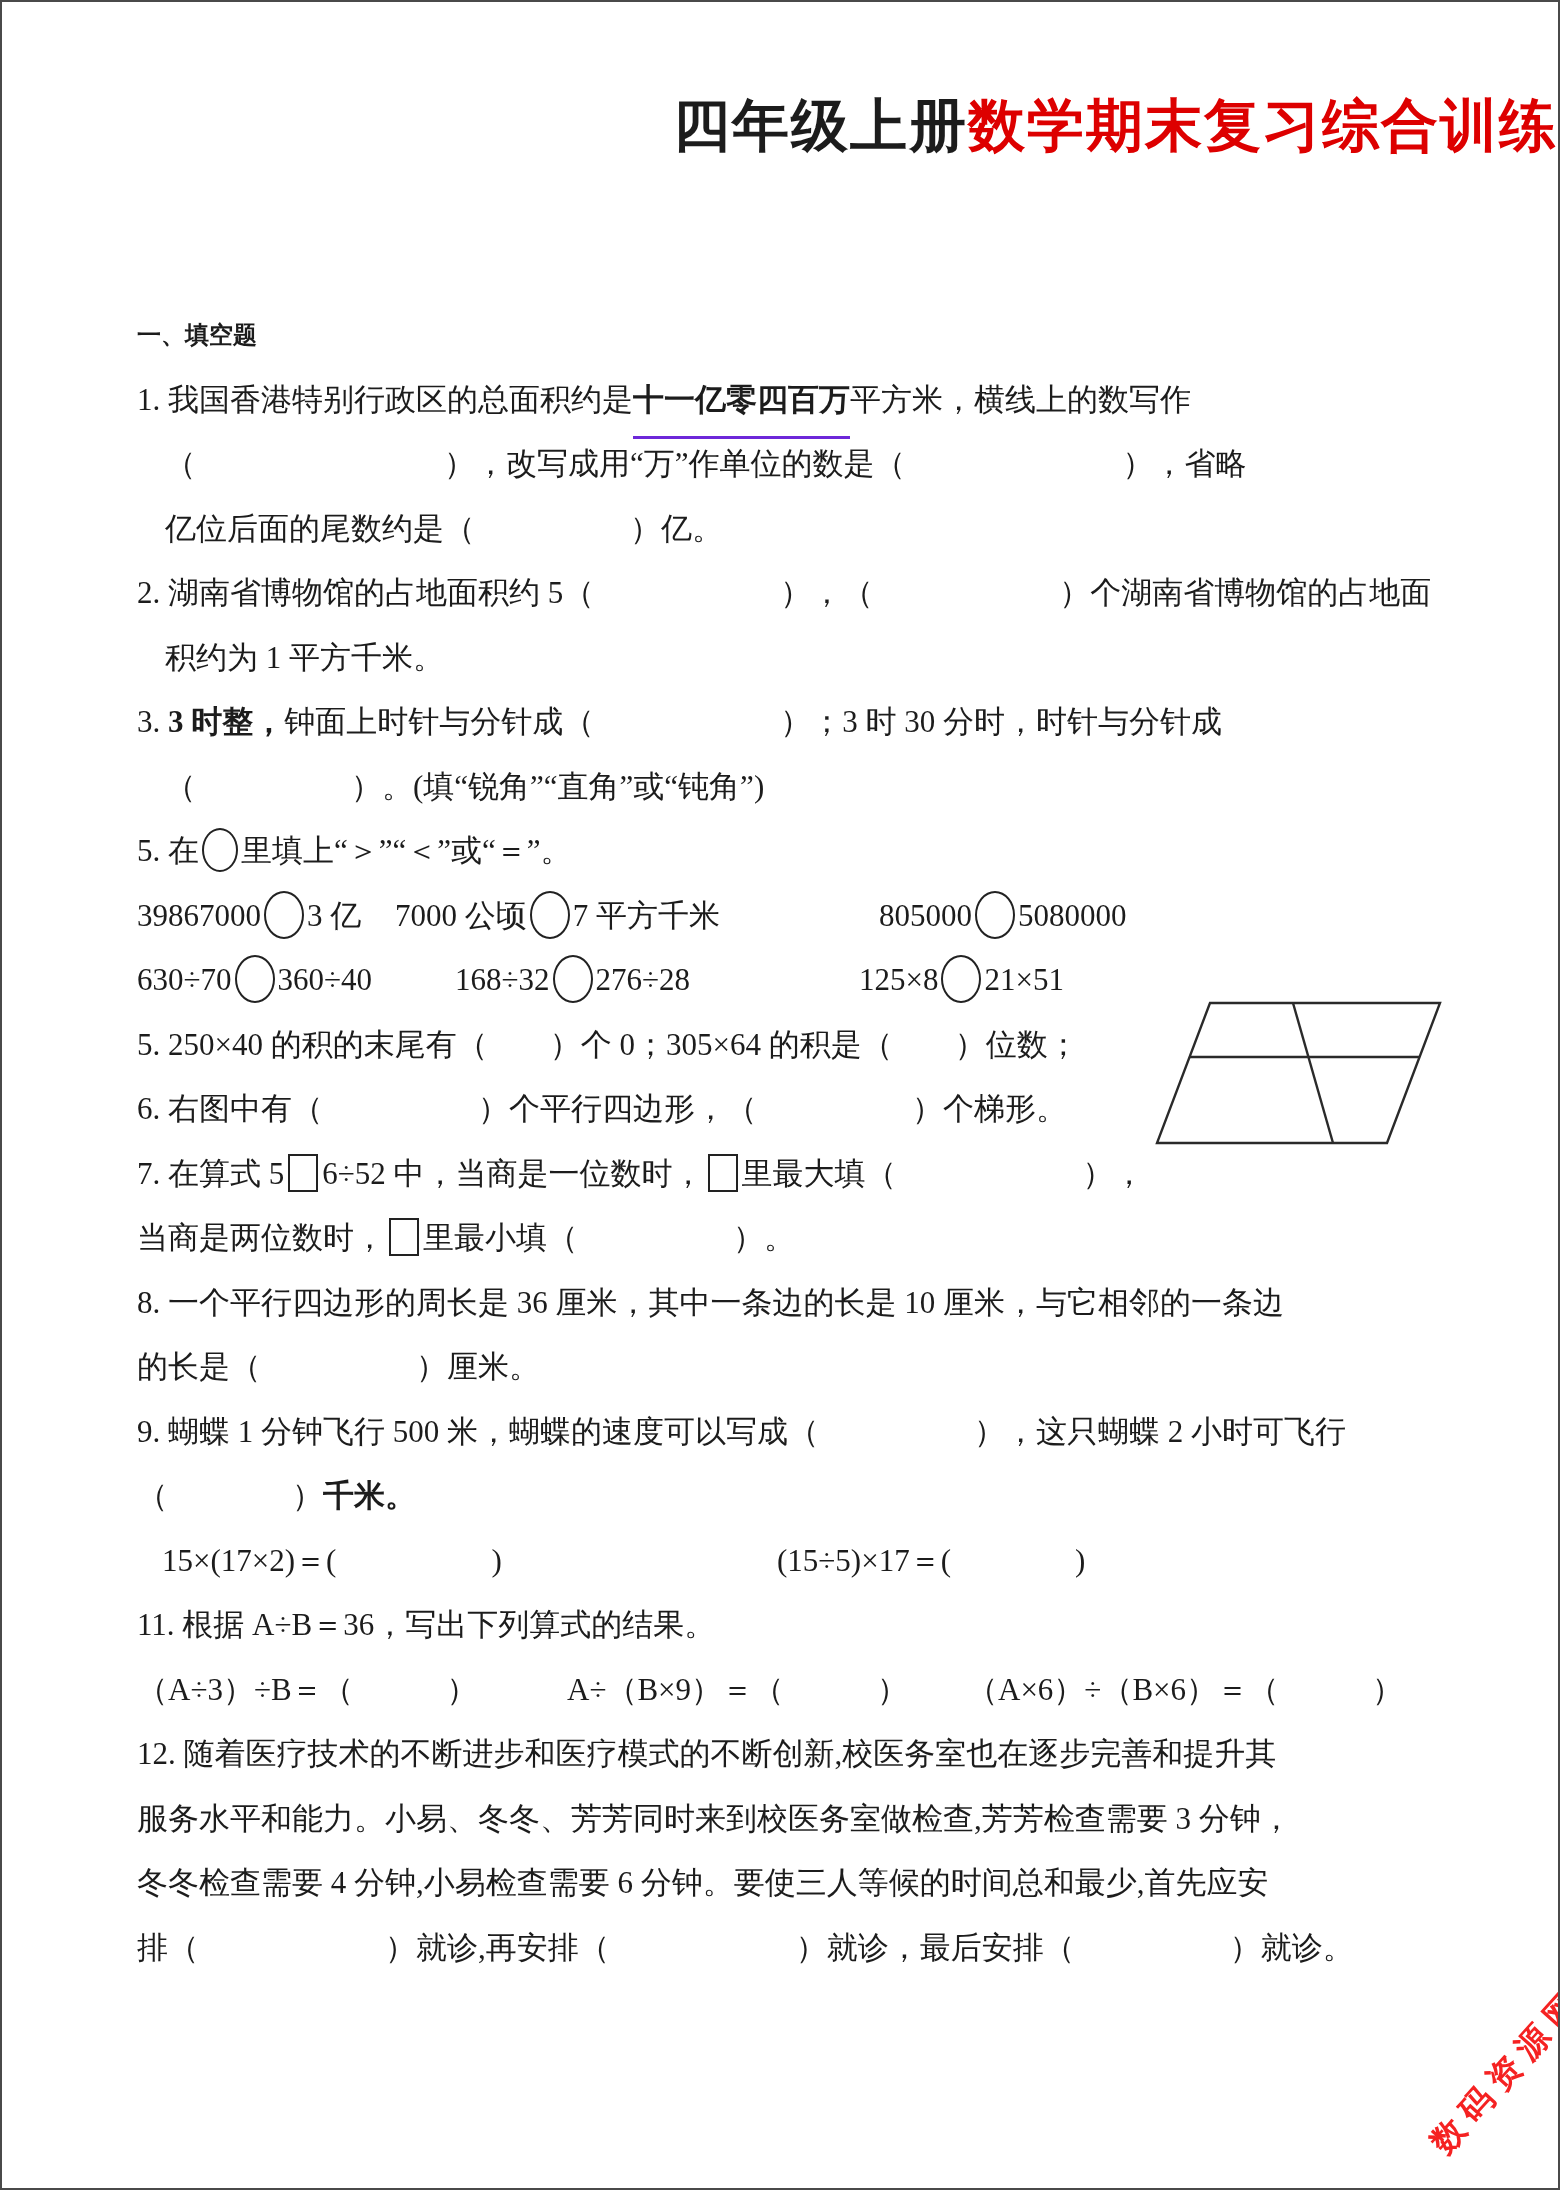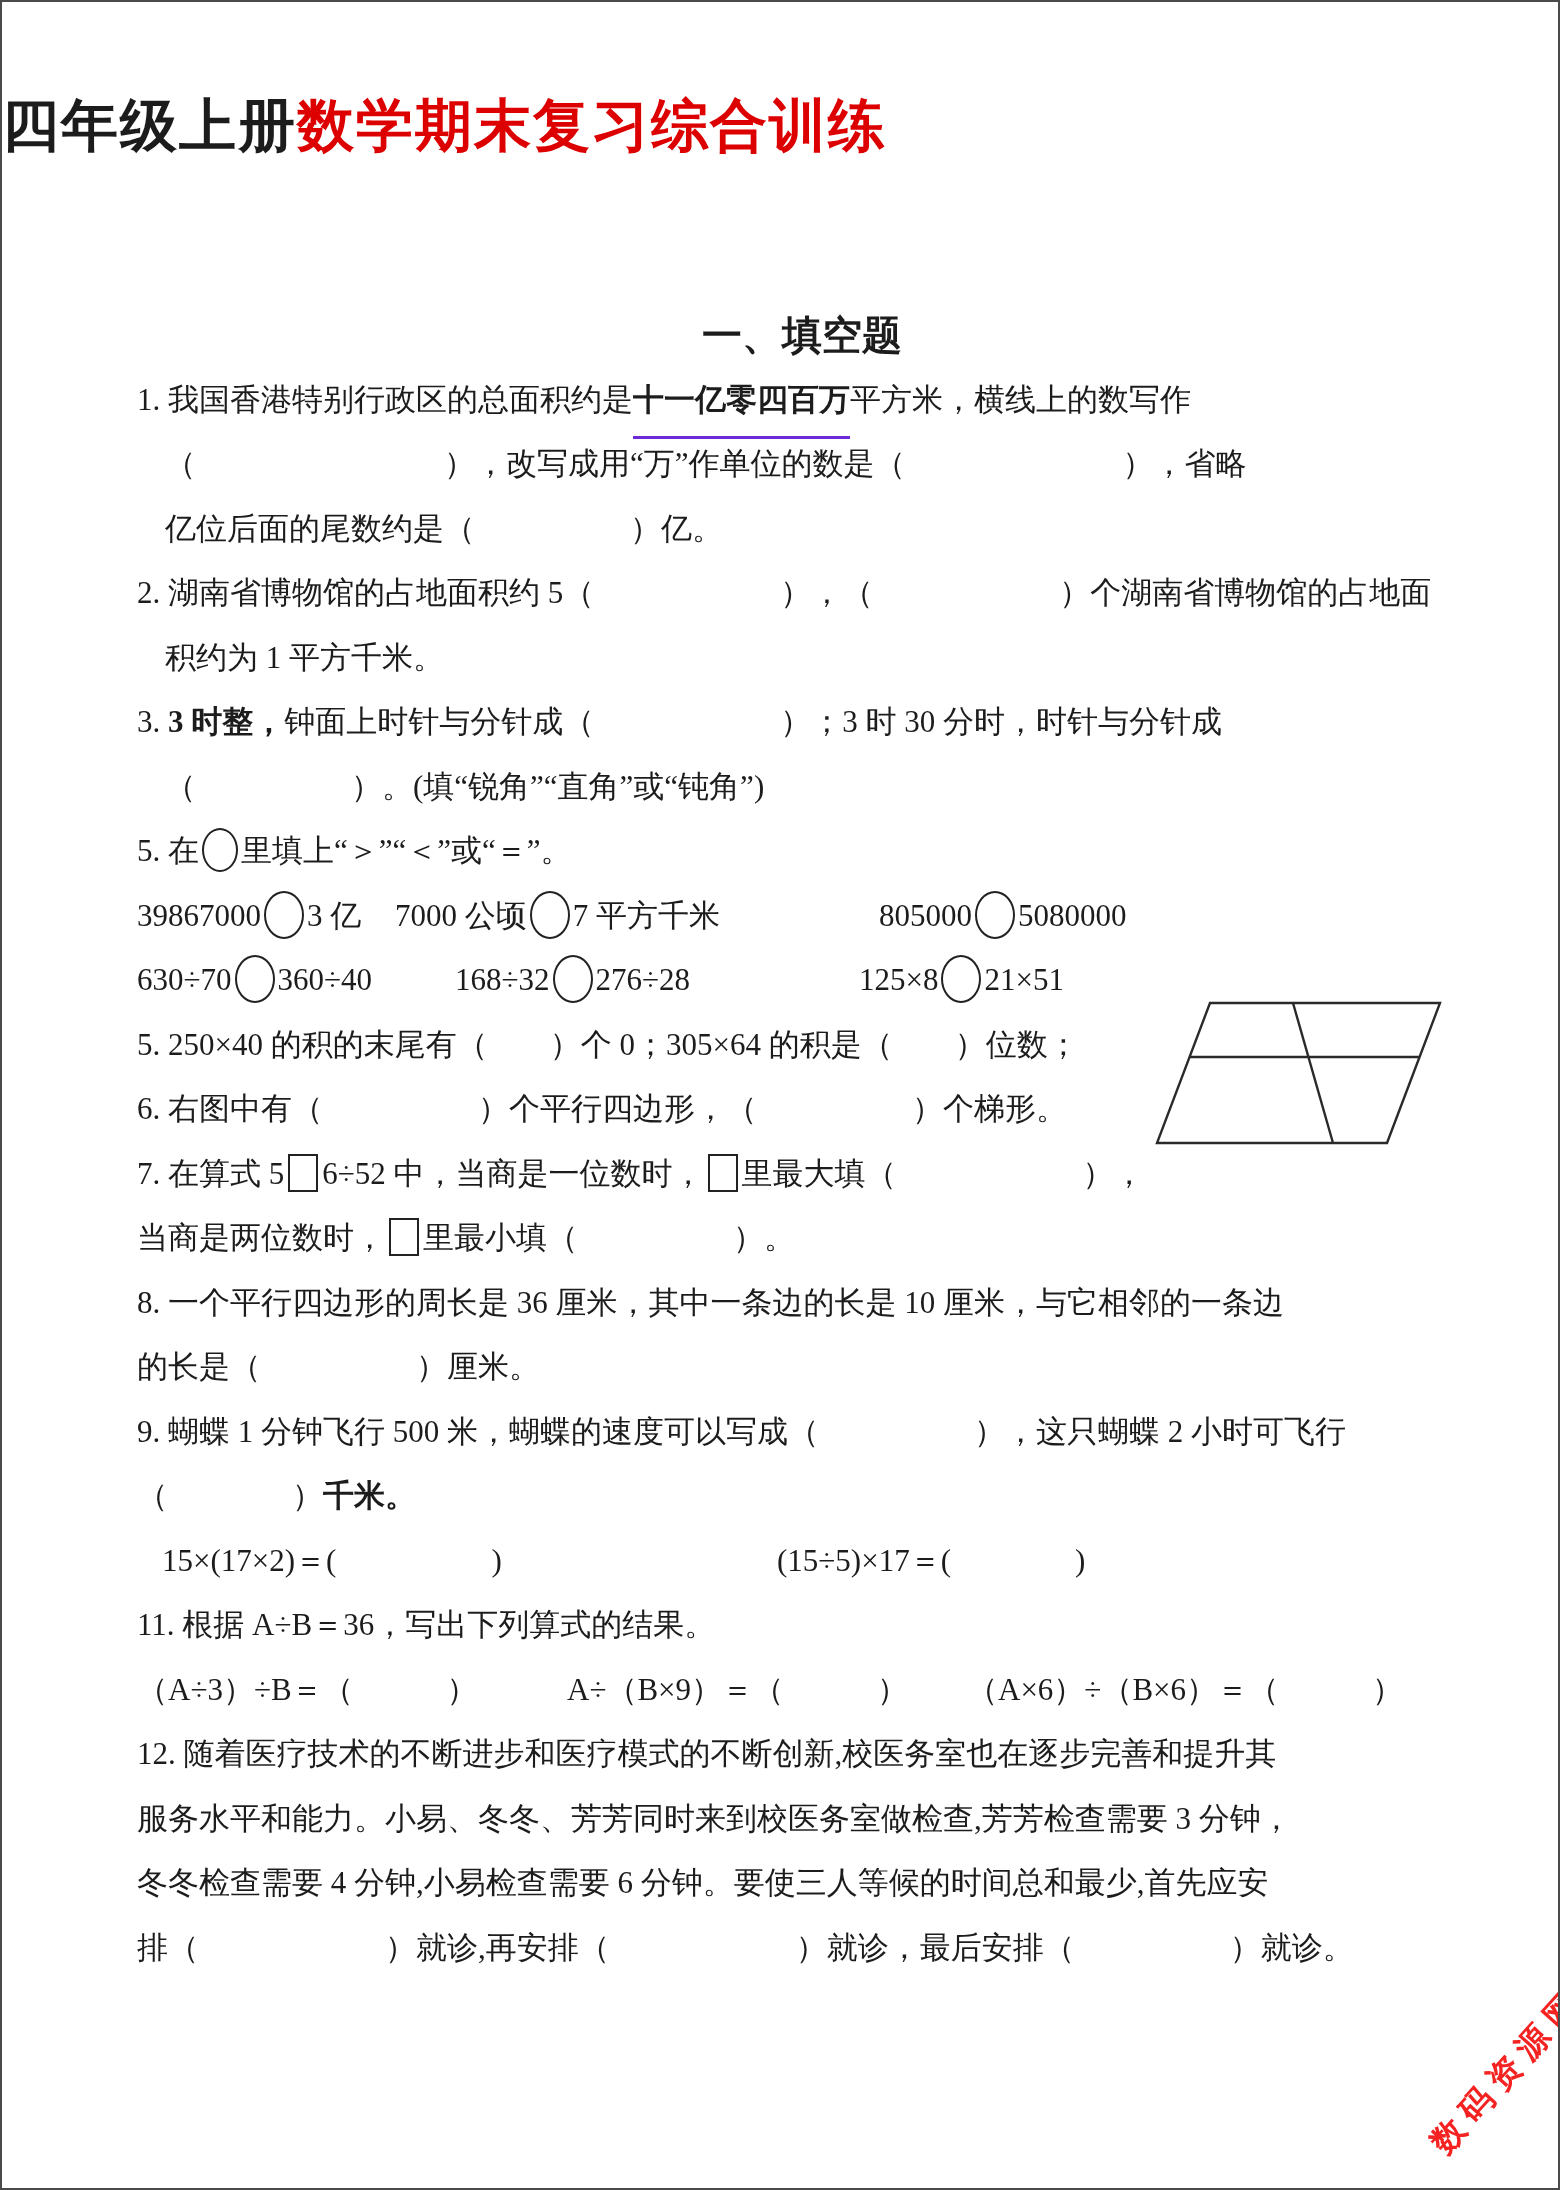--- a/index.html
+++ b/index.html
@@ -9,39 +9,39 @@
     margin:0 auto;
     background:#ffffff;
     border:2px solid #4a4a4a;
     box-sizing:border-box;
     overflow:hidden;
     font-family:"Liberation Serif","DejaVu Serif",serif;
     color:#1c1c1c;
   }
   .title {
     position:absolute; top:86px; left:0; width:100%;
-    text-align:left;
+    text-align:right;
     font-family:"Liberation Sans","DejaVu Sans",sans-serif;
     font-weight:900; font-size:57px; letter-spacing:2px;
     white-space:nowrap;
   }
   .title .red { color:#dd0000; }
   .content {
     position:absolute; left:135px; top:301px; width:1330px;
   }
   .line {
     position:relative;
     height:64.5px; line-height:64.5px;
     font-size:31px;
     white-space:nowrap;
   }
   .line.indent { padding-left:28px; }
   .heading {
     font-family:"Liberation Sans","DejaVu Sans",sans-serif;
-    font-weight:bold; font-size:40px;text-align:center;
+    font-weight:bold; font-size:24px;
   }
   .b { font-weight:bold; }
   .bu { font-weight:bold; border-bottom:3px solid #6d28d9; padding-bottom:19px; }
   .circle {
     display:inline-block; width:40px; height:48px;
     border:2.5px solid #222; border-radius:50%;
     vertical-align:-13px; margin:0 3px;
     box-sizing:border-box;
   }
   .circle.small { width:36px; height:44px; vertical-align:-11px; }

